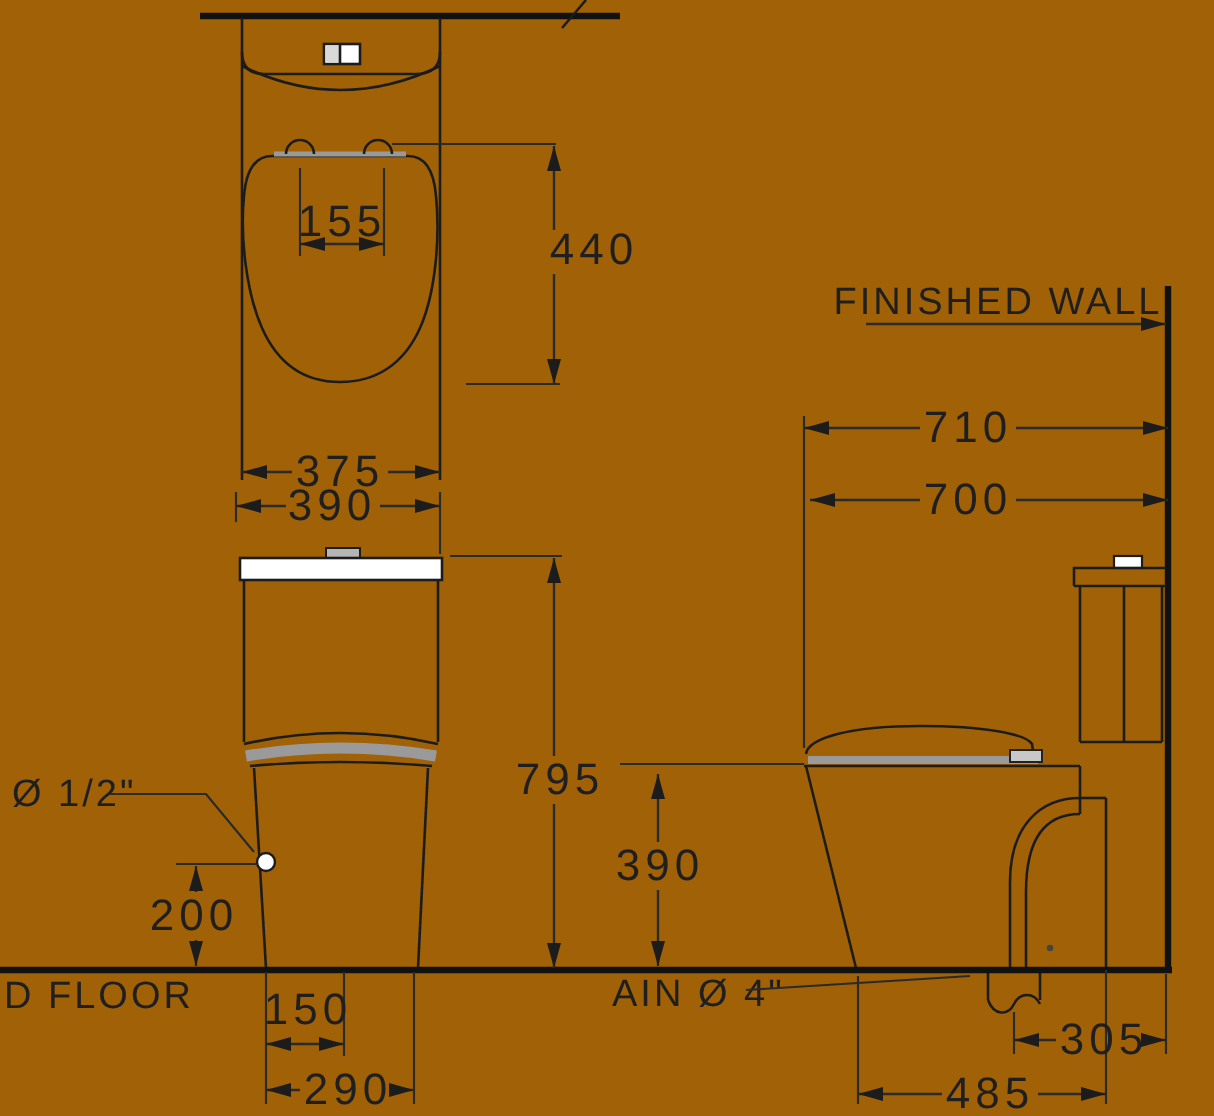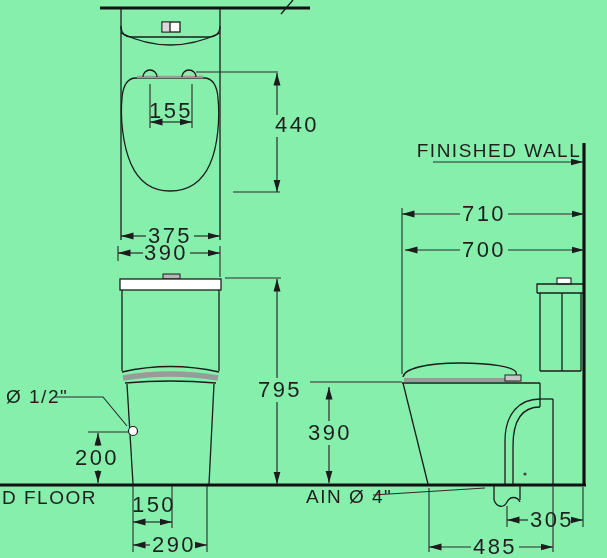--- a/index.html
+++ b/index.html
@@ -1,16 +1,16 @@
 <!DOCTYPE html>
 <html><head>
 <meta charset="utf-8">
 <style>
   html,body{margin:0;padding:0;background:#ffffff;}
-  .stage{position:relative;width:607px;height:558px;background:#86efac;overflow:hidden;
+  .stage{position:relative;width:607px;height:558px;background:#a16207;overflow:hidden;
          font-family:"Liberation Sans", sans-serif;}
   svg{display:block;}
   .ln{stroke:#1c1c1c;stroke-width:1.3;fill:none;stroke-linecap:butt;}
   .thk{stroke:#111;stroke-width:3.2;fill:none;}
   .ext{stroke:#2a2a2a;stroke-width:1.1;fill:none;}
   .dim{stroke:#2a2a2a;stroke-width:1.2;fill:none;}
   .grayband{stroke:#9a9a9a;fill:none;}
   .dimtxt{font-size:22px;letter-spacing:2.5px;fill:#1f1f1f;}
   .labtxt{font-size:19px;letter-spacing:1.5px;fill:#1f1f1f;}
   .mid{text-anchor:middle;}

